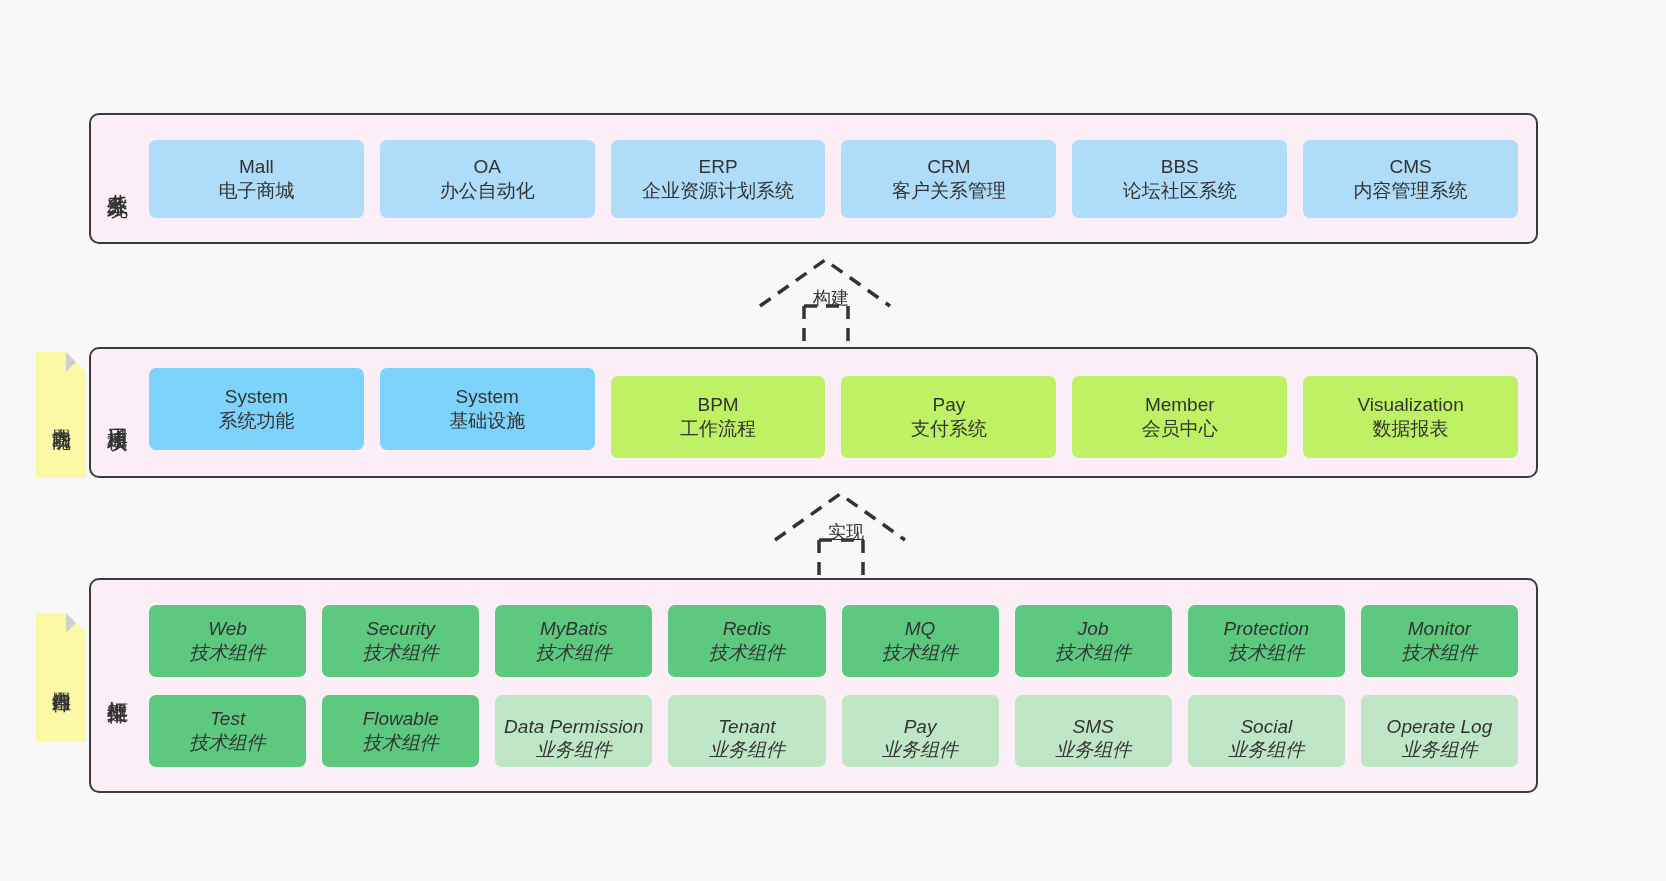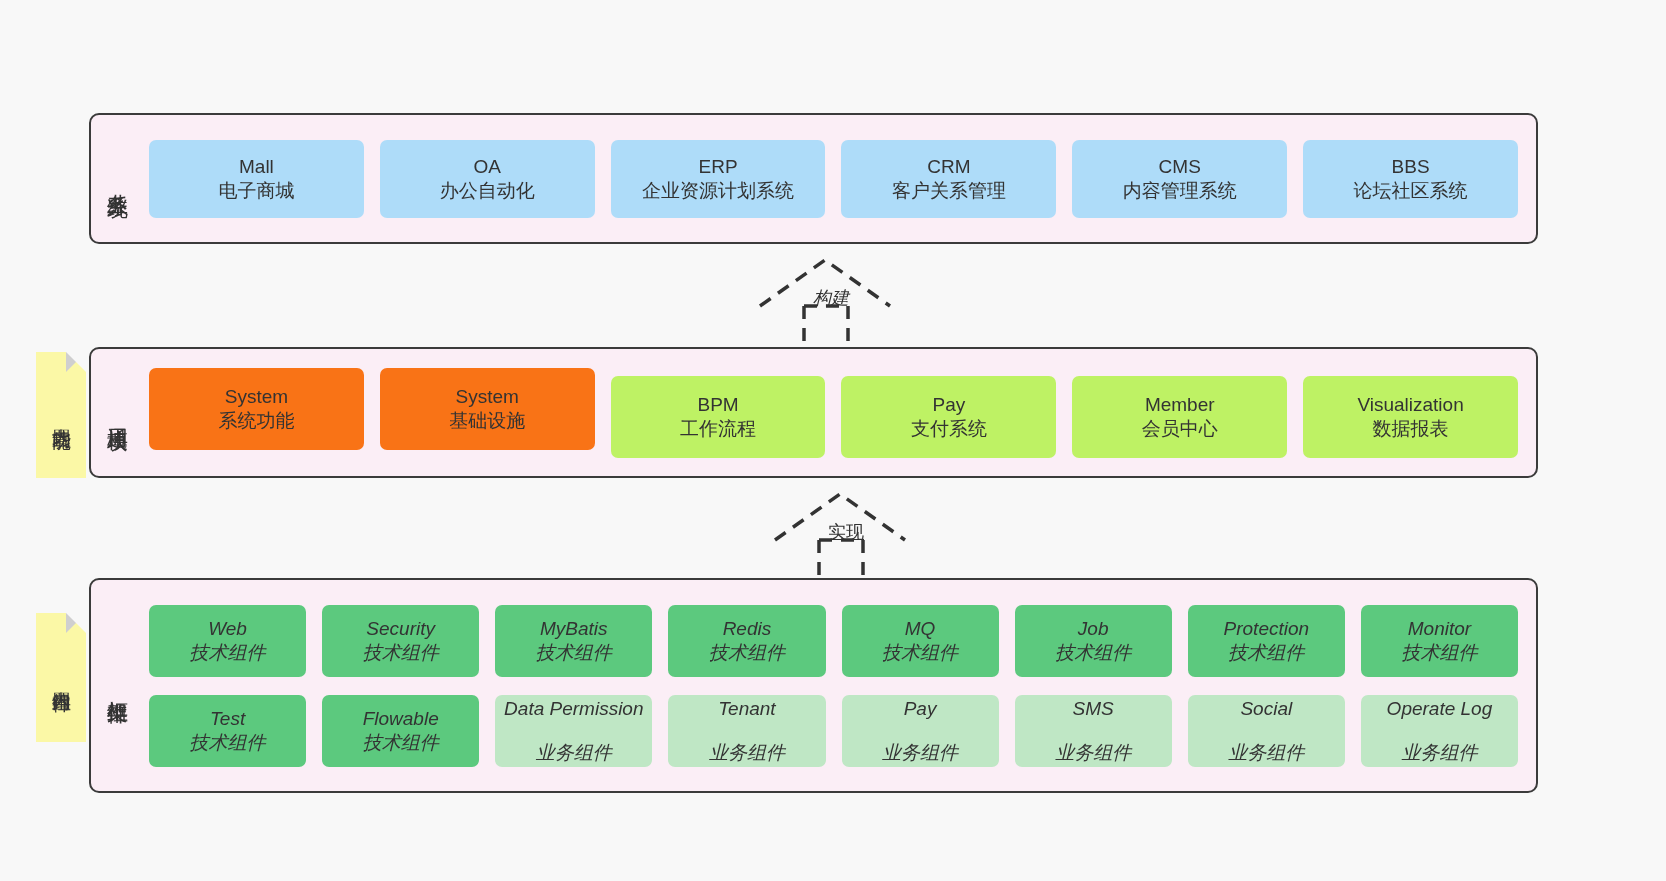--- a/index.html
+++ b/index.html
@@ -70,29 +70,29 @@
     box-sizing: border-box;
     border-radius: 7px;
     display: flex;
     flex-direction: column;
     align-items: center;
     justify-content: center;
     text-align: center;
     line-height: 1.26;
     font-size: 19px;
     color: #333333;
-    padding: 2px 6px;
+    padding: 20px 6px;
     overflow: hidden;
   }
   .box .b-title { display: block; }
   .box .b-sub { display: block; }
 
   .h-blue   { height: 78px; background: #aedcf9; }
   .h-mod    { height: 82px; }
-  .c-red    { background: #f97316; align-items: center; }
+  .c-red    { background: #7dd3fc; align-items: center; }
   .c-pink   { background: #bef264; margin-top: 8px; }
   .h-comp   { height: 72px; font-style: italic; }
   .c-green  { background: #5cc97e; }
   .c-lgreen { background: #bfe7c5; justify-content: space-between; }
 
   
   .note {
     position: absolute;
     box-sizing: border-box;
     width: 50px;
@@ -158,32 +158,32 @@
         </div>
         <div class="box h-blue">
           <span class="b-title">ERP</span>
           <span class="b-sub">企业资源计划系统</span>
         </div>
         <div class="box h-blue">
           <span class="b-title">CRM</span>
           <span class="b-sub">客户关系管理</span>
         </div>
         <div class="box h-blue">
+          <span class="b-title">BBS</span>
+          <span class="b-sub">论坛社区系统</span>
+        </div>
+        <div class="box h-blue">
           <span class="b-title">CMS</span>
           <span class="b-sub">内容管理系统</span>
         </div>
-        <div class="box h-blue">
-          <span class="b-title">BBS</span>
-          <span class="b-sub">论坛社区系统</span>
-        </div>
       </div>
     </div>
   </div>
 
-  <div class="connector" style="left:760px; top:258px; width:180px; height:92px;font-style:italic;">
+  <div class="connector" style="left:760px; top:258px; width:180px; height:92px;">
     <svg width="180" height="92" viewBox="0 0 180 92">
       <path d="M 0 48 L 65 2 L 130 48" fill="none" stroke="#333333" stroke-width="3.5" stroke-dasharray="13,9" stroke-linecap="butt"></path>
       <path d="M 44 48 L 44 92 M 88 48 L 88 92 M 44 48 L 88 48" fill="none" stroke="#333333" stroke-width="3.5" stroke-dasharray="13,9" stroke-linecap="butt"></path>
     </svg>
     <div class="conn-label" style="left:53px; top:28px;">构建</div>
   </div>
 
   <div class="note" style="left:36px; top:352px; height:126px;">
     <span class="note-fold"></span>
     <span>内置功能</span>

